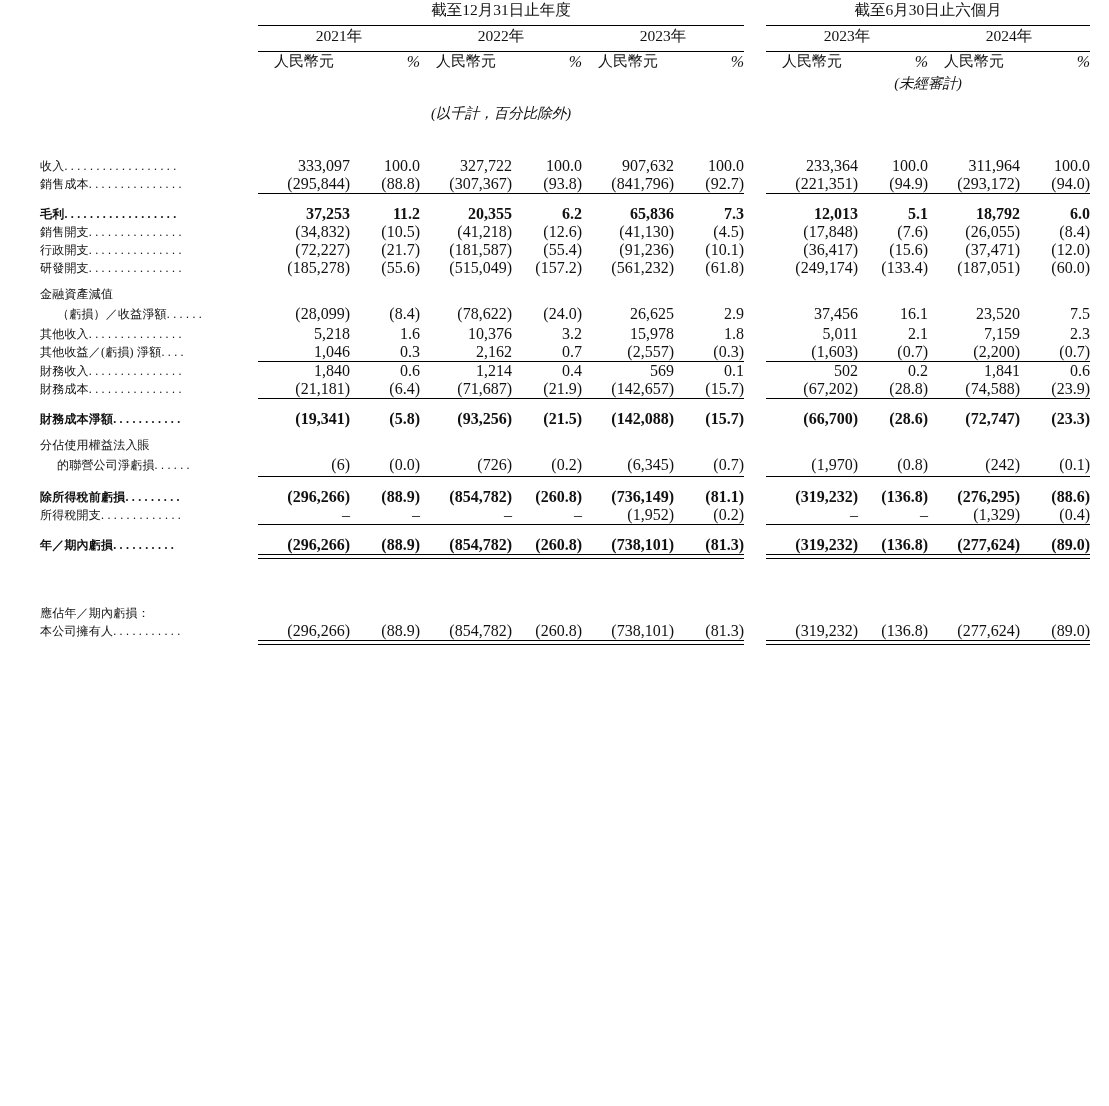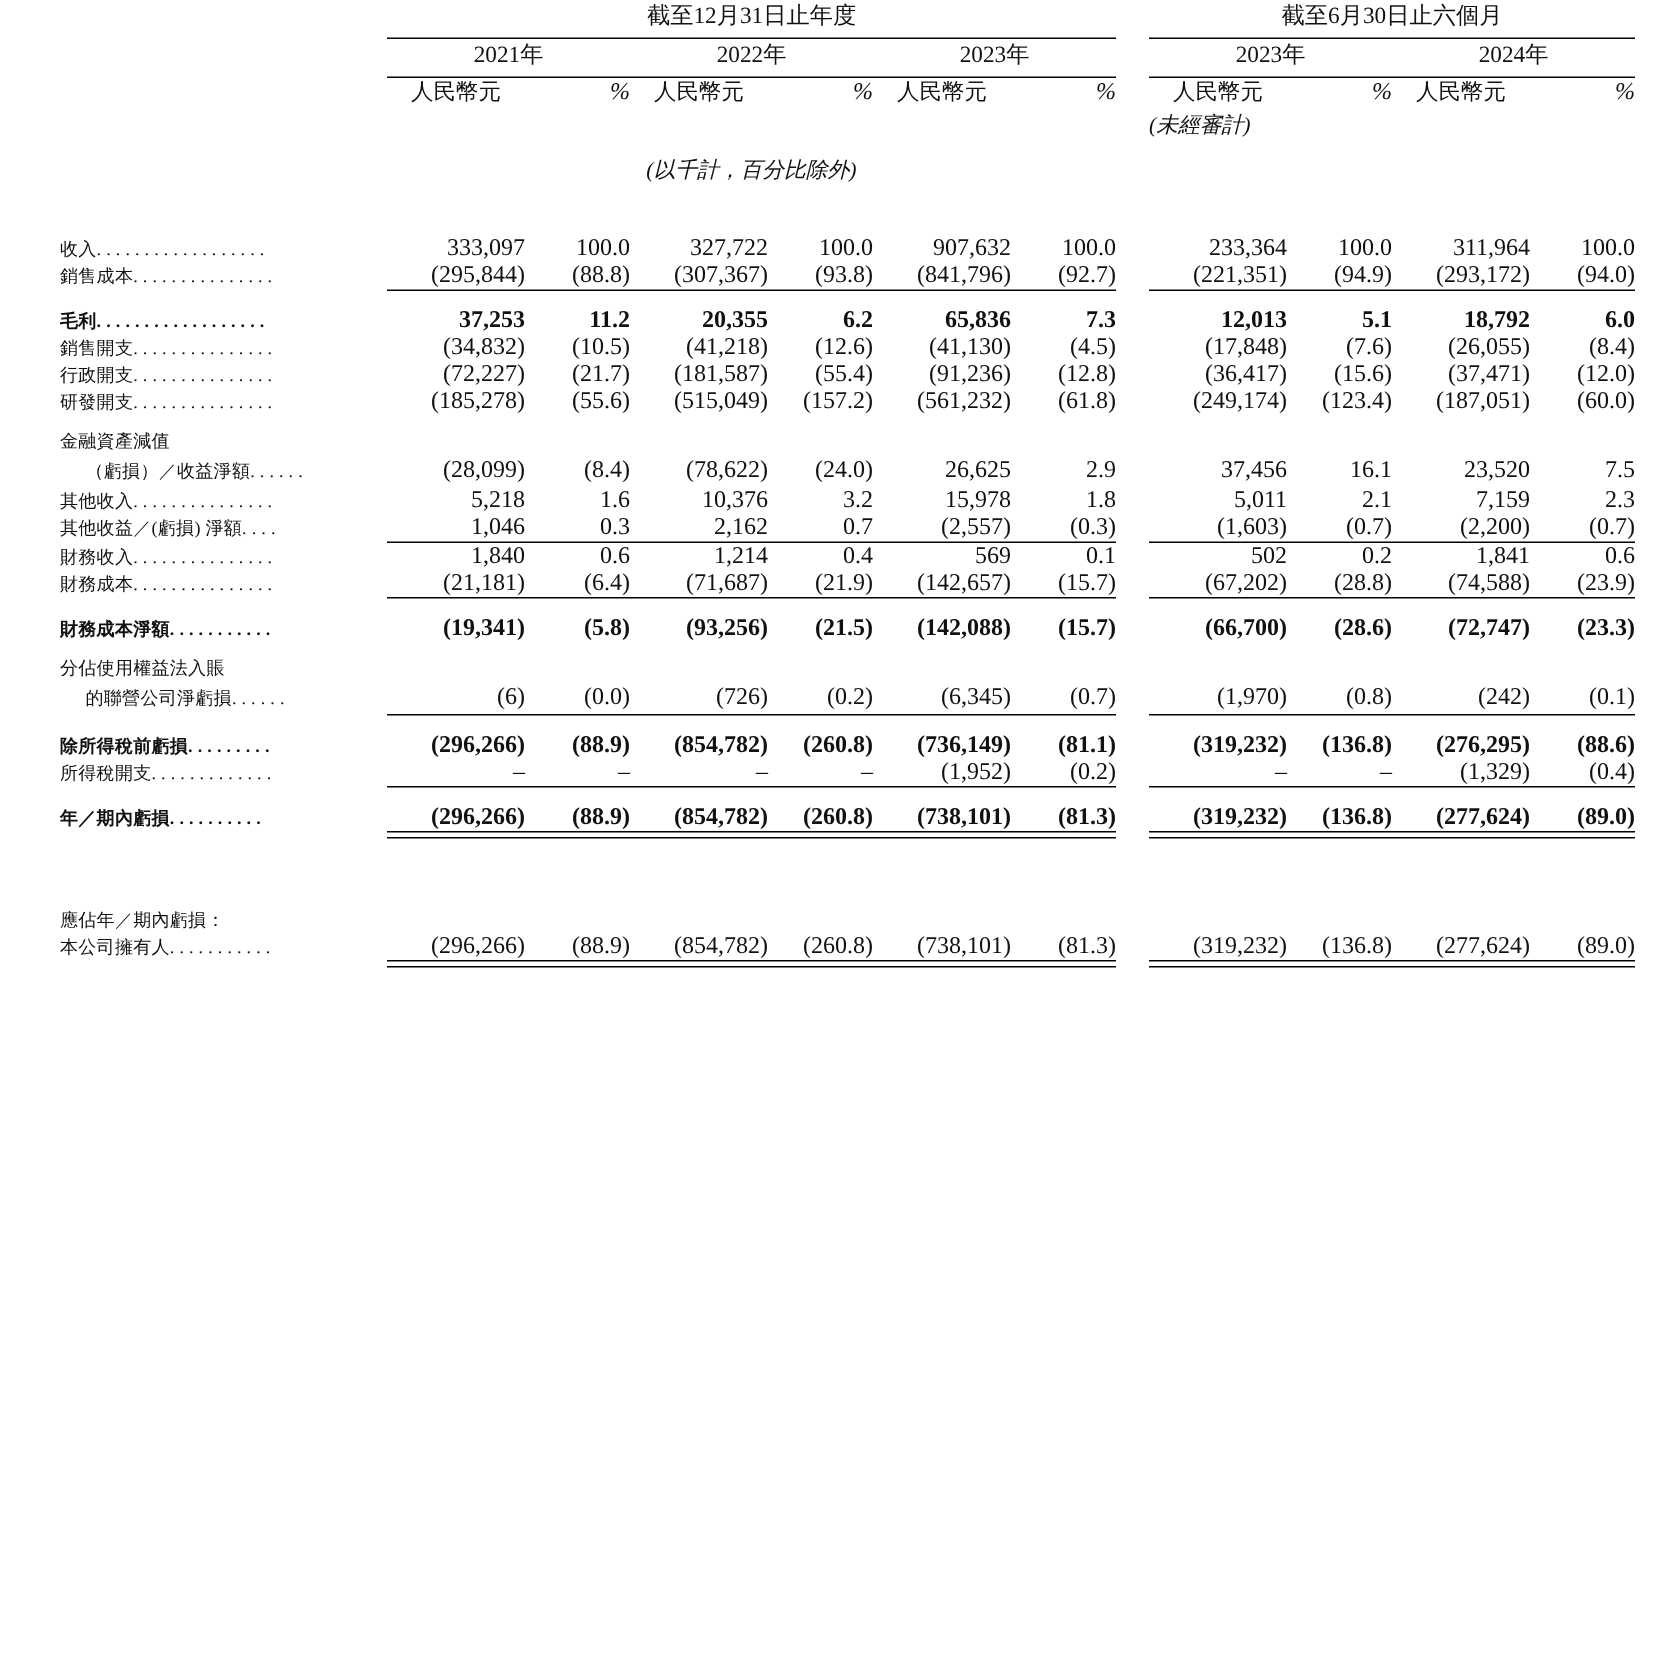--- a/index.html
+++ b/index.html
@@ -62,20 +62,21 @@
     padding-bottom: 4px;
   }
   .hdr-unit {
     text-align: center;
     font-size: 15px;
     padding-top: 8px;
     padding-bottom: 2px;
   }
   .hdr-unit.pct { font-style: italic; font-family: "Liberation Serif", serif; }
   .hdr-sub {
+    text-align: center;
     font-size: 14.5px;
     font-style: italic;
     height: 22px;
   }
   .hdr-thousands {
     text-align: center;
     font-size: 14.5px;
     font-style: italic;
     height: 30px;
     padding-top: 8px;
@@ -284,39 +285,39 @@
     <td class="pct">(8.4)</td>
   </tr>
 
   <tr>
     <td class="rowlabel">行政開支. . . . . . . . . . . . . . .</td>
     <td class="num">(72,227)</td>
     <td class="pct">(21.7)</td>
     <td class="num">(181,587)</td>
     <td class="pct">(55.4)</td>
     <td class="num">(91,236)</td>
-    <td class="pct">(12.8)</td>
+    <td class="pct">(10.1)</td>
     <td></td>
     <td class="num">(36,417)</td>
     <td class="pct">(15.6)</td>
     <td class="num">(37,471)</td>
     <td class="pct">(12.0)</td>
   </tr>
 
   <tr>
     <td class="rowlabel">研發開支. . . . . . . . . . . . . . .</td>
     <td class="num">(185,278)</td>
     <td class="pct">(55.6)</td>
     <td class="num">(515,049)</td>
     <td class="pct">(157.2)</td>
     <td class="num">(561,232)</td>
     <td class="pct">(61.8)</td>
     <td></td>
     <td class="num">(249,174)</td>
-    <td class="pct">(123.4)</td>
+    <td class="pct">(133.4)</td>
     <td class="num">(187,051)</td>
     <td class="pct">(60.0)</td>
   </tr>
 
   <tr class="contlabel">
     <td class="rowlabel">金融資產減值</td>
     <td colspan="11"></td>
   </tr>
 
   <tr class="cont">

